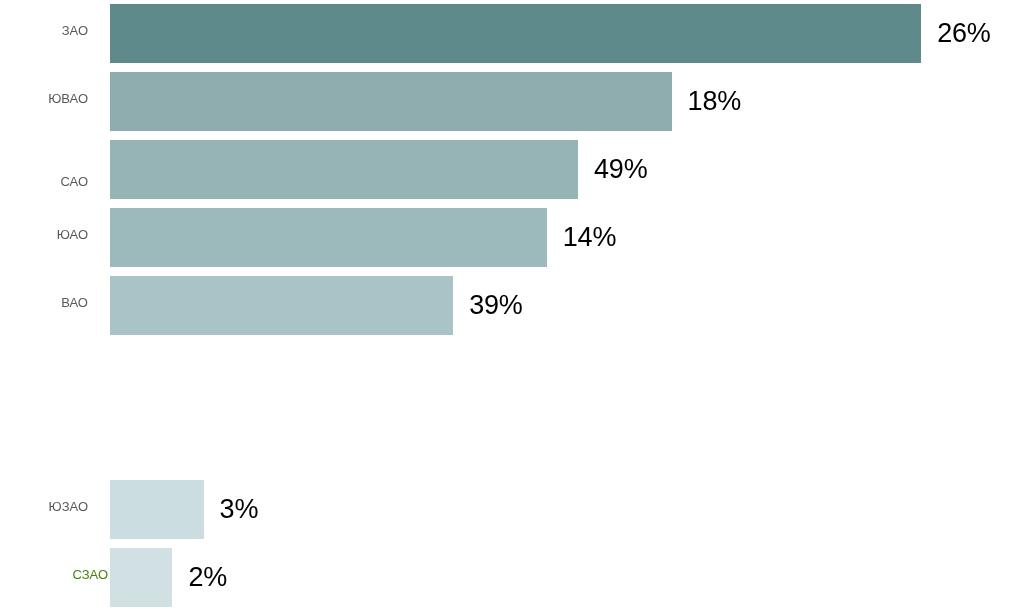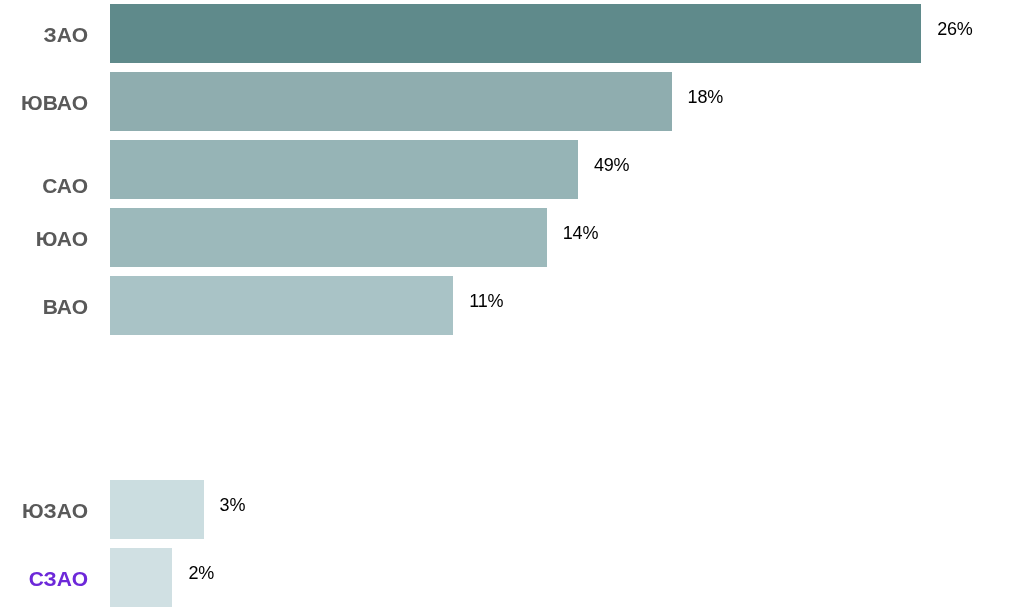--- a/index.html
+++ b/index.html
@@ -25,41 +25,40 @@
     left: 0;
     width: 1009px;
     display: block;
   }
   .cat-label {
     position: absolute;
     left: 0;
     width: 88px;
     text-align: right;
     color: #595959;
-    font-size: 21px;
+    font-size: 13px;
     font-family: "Liberation Sans", sans-serif;
     line-height: 1;
     white-space: nowrap;
-    font-weight: bold;
   }
   .bar-track {
     position: absolute;
     left: 110px;
     top: 0;
   }
   .bar-rect {
     position: absolute;
     left: 0;
     top: 0;
     height: 100%;
   }
   .val-label {
     position: absolute;
     color: #000000;
-    font-size: 18px;
+    font-size: 27px;
     font-family: "Liberation Sans", sans-serif;
     line-height: 1;
     white-space: nowrap;
     letter-spacing: -0.2px;
   }
 </style>
 </head>
 <body>
 
 <div id="chart-root" style="background: rgb(255, 255, 255);">
@@ -89,29 +88,29 @@
       <div class="bar-track" style="height: 59px; width: 436.8px;">
         <div class="bar-rect" style="width: 436.8px; background: rgb(156, 185, 187);"></div>
       </div>
       <div class="val-label" style="left: 562.8px; top: 16px; color: rgb(0, 0, 0);">14%</div>
     </div>
     <div class="bar-row" style="top: 276px; height: 59px;">
       <div class="cat-label" style="top: 19.5px; color: rgb(89, 89, 89);">ВАО</div>
       <div class="bar-track" style="height: 59px; width: 343.2px;">
         <div class="bar-rect" style="width: 343.2px; background: rgb(169, 195, 198);"></div>
       </div>
-      <div class="val-label" style="left: 469.2px; top: 16px; color: rgb(0, 0, 0);">11%</div>
+      <div class="val-label" style="left: 469.2px; top: 16px; color: rgb(0, 0, 0);">39%</div>
     </div>
     <div class="bar-row" style="top: 480px; height: 59px;">
       <div class="cat-label" style="top: 19.5px; color: rgb(89, 89, 89);">ЮЗАО</div>
       <div class="bar-track" style="height: 59px; width: 93.6px;">
         <div class="bar-rect" style="width: 93.6px; background: rgb(203, 221, 224);"></div>
       </div>
       <div class="val-label" style="left: 219.6px; top: 16px; color: rgb(0, 0, 0);">3%</div>
     </div>
     <div class="bar-row" style="top: 548px; height: 59px;">
-      <div class="cat-label" style="top: 19.5px; color: #6d28d9;">СЗАО</div>
+      <div class="cat-label" style="top: 19.5px; color: #4d7c0f; margin-left: 20px;">СЗАО</div>
       <div class="bar-track" style="height: 59px; width: 62.4px;">
         <div class="bar-rect" style="width: 62.4px; background: rgb(208, 224, 227);"></div>
       </div>
       <div class="val-label" style="left: 188.4px; top: 16px; color: rgb(0, 0, 0);">2%</div>
     </div>
   </div>
 
 </body></html>

